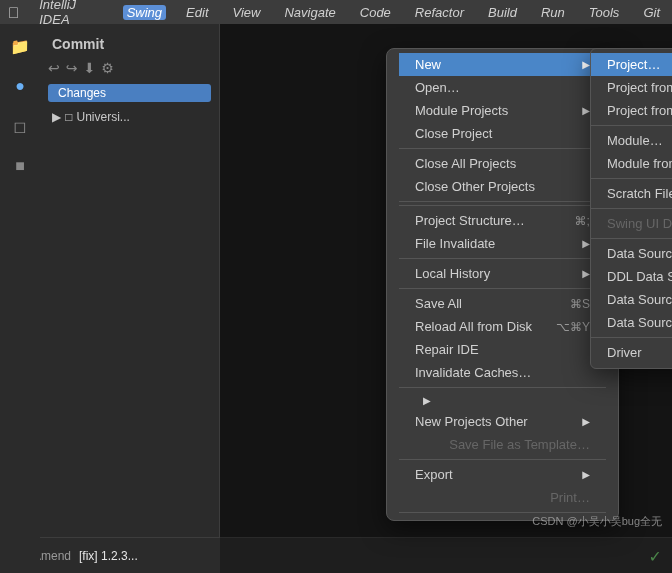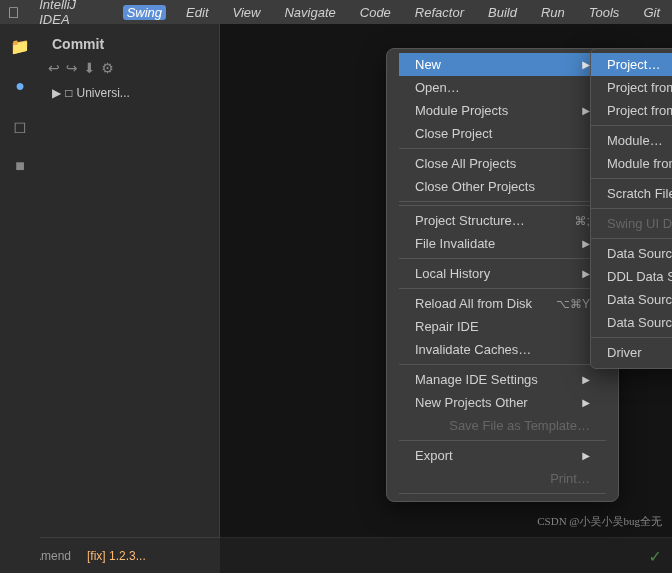--- a/index.html
+++ b/index.html
@@ -235,21 +235,20 @@
     }
 
     
     .watermark {
       position: absolute;
       bottom: 44px;
       right: 10px;
       color: rgba(180,180,180,0.7);
       font-size: 11px;
       z-index: 20;
-      font-family: Liberation Serif, serif;
     }
 
     
     .green-check {
       color: #6abf69;
       font-size: 16px;
       position: absolute;
       right: 10px;
       top: 50%;
       transform: translateY(-50%);
@@ -283,20 +282,21 @@
   </div>
 
   <div class="commit-panel">
     <div class="commit-title">Commit</div>
     <div class="commit-toolbar">
       <span>↩</span>
       <span>↪</span>
       <span>⬇</span>
       <span>⚙</span>
     </div>
+    <div class="changes-tab">Changes</div>
     <div class="tree-item">
       <span>▶</span>
       <span>□</span>
       <span>Universi...</span>
     </div>
   </div>
 
   <div class="main-content">
 
     <div class="menu-overlay"></div>
@@ -335,32 +335,35 @@
         <span>File Invalidate</span>
         <span class="arrow">▶</span>
       </div>
       <div class="menu-separator"></div>
       <div class="menu-item">
         <span>Local History</span>
         <span class="arrow">▶</span>
       </div>
       <div class="menu-separator"></div>
       <div class="menu-item">
+        <span>Save All</span>
+        <span class="shortcut">⌘S</span>
+      </div>
+      <div class="menu-item">
         <span>Reload All from Disk</span>
         <span class="shortcut">⌥⌘Y</span>
       </div>
       <div class="menu-item">
         <span>Repair IDE</span>
       </div>
       <div class="menu-item">
         <span>Invalidate Caches…</span>
       </div>
       <div class="menu-separator"></div>
       <div class="menu-item">
-        <span>Manage IDE Settings</span>
         <span class="arrow">▶</span>
       </div>
       <div class="menu-item">
         <span>New Projects Other</span>
         <span class="arrow">▶</span>
       </div>
       <div class="menu-item disabled">
         <span>Save File as Template…</span>
       </div>
       <div class="menu-separator"></div>
@@ -421,15 +424,15 @@
       </div>
     </div>
 
     <div class="watermark">CSDN @小吴小吴bug全无</div>
   </div>
 </div>
 
 <div class="bottom-bar">
   <input type="checkbox" style="accent-color: rgb(106, 176, 245);">
   <span>Amend</span>
-  <span style="color:#fdba74; margin-left:8px;">[fix]  1.2.3...</span>
+  <span style="color:#e5e5e5; ">[fix]  1.2.3...</span>
   <span class="green-check">✓</span>
 </div>
 
 </body></html>

